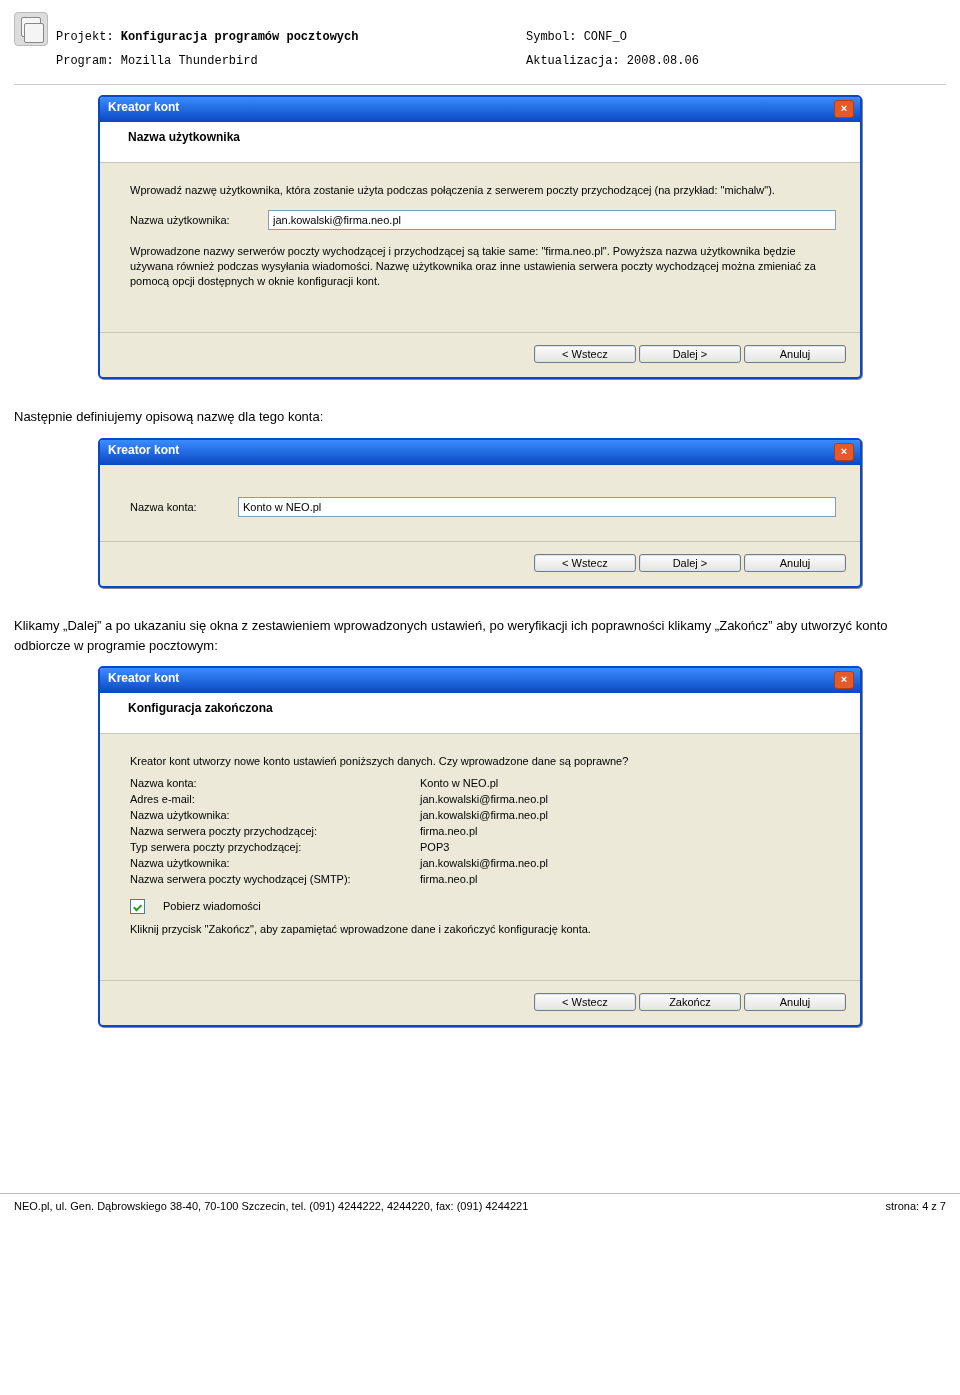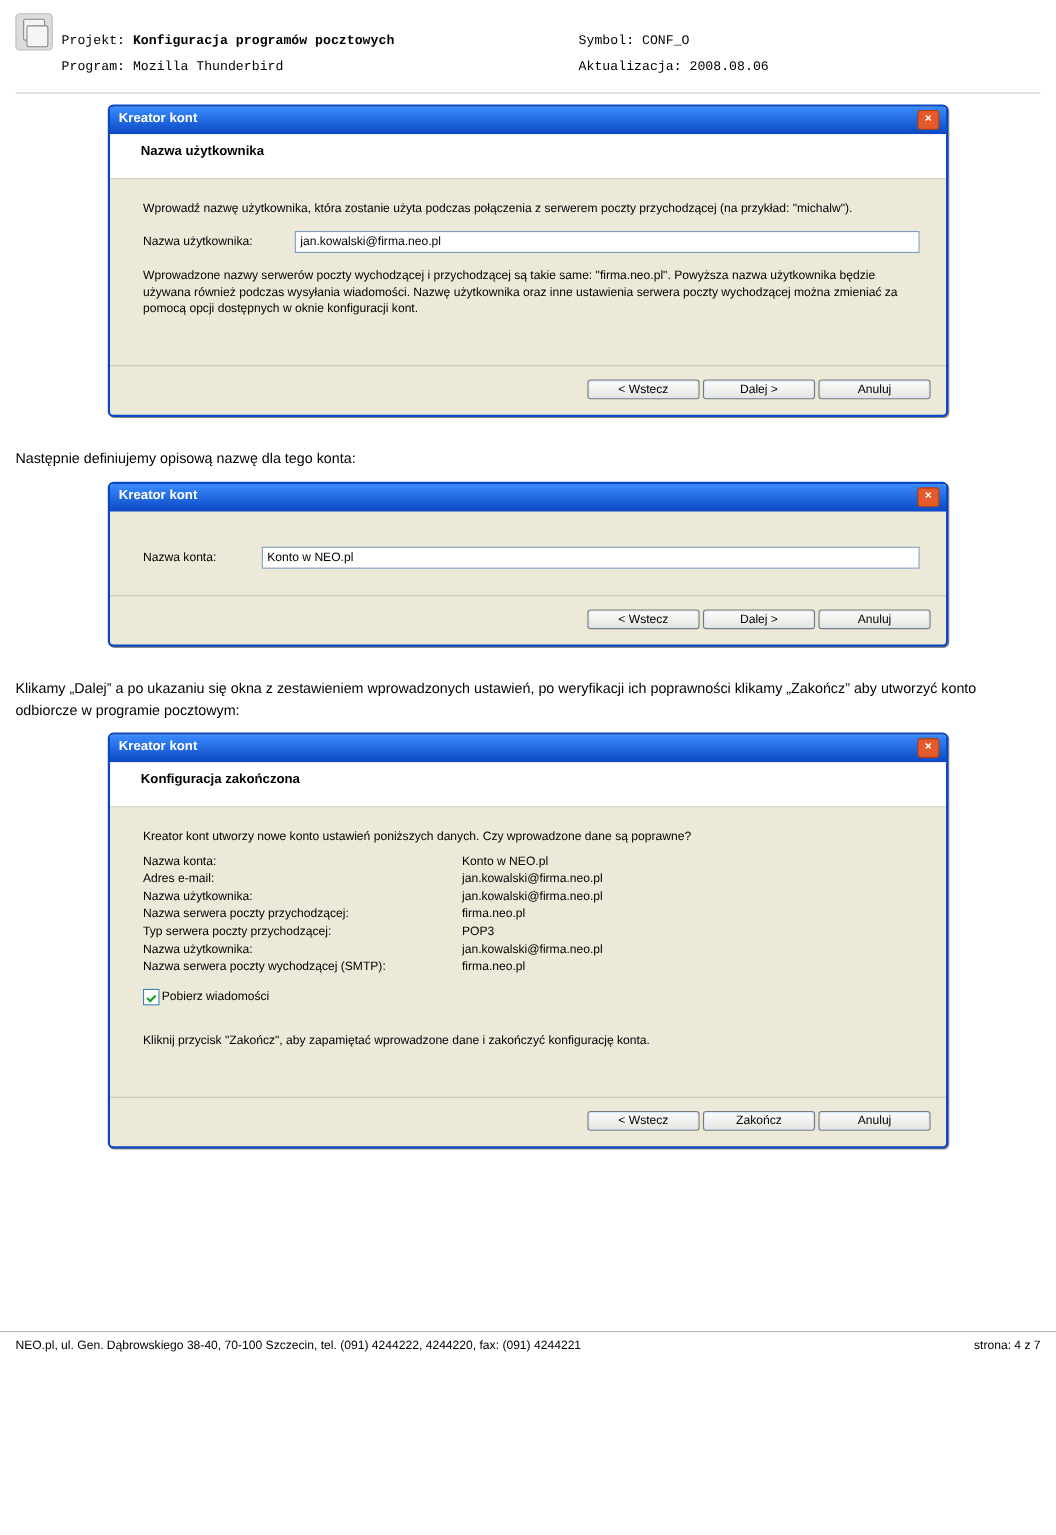--- a/index.html
+++ b/index.html
@@ -148,22 +148,22 @@
   }
   .summary-grid {
     display: grid;
     grid-template-columns: 290px auto;
     row-gap: 4px;
     margin: 8px 0 14px 0;
   }
   .chk-row {
     display: flex;
     align-items: center;
-    gap: 2px;
-    margin-bottom: 25px;
+    gap: 18px;
+    margin-bottom: 8px;
   }
   .chk {
     width: 13px;
     height: 13px;
     border: 1px solid #3c7fb1;
     background: #fff;
     position: relative;
   }
   .chk::after {
     content: "";

